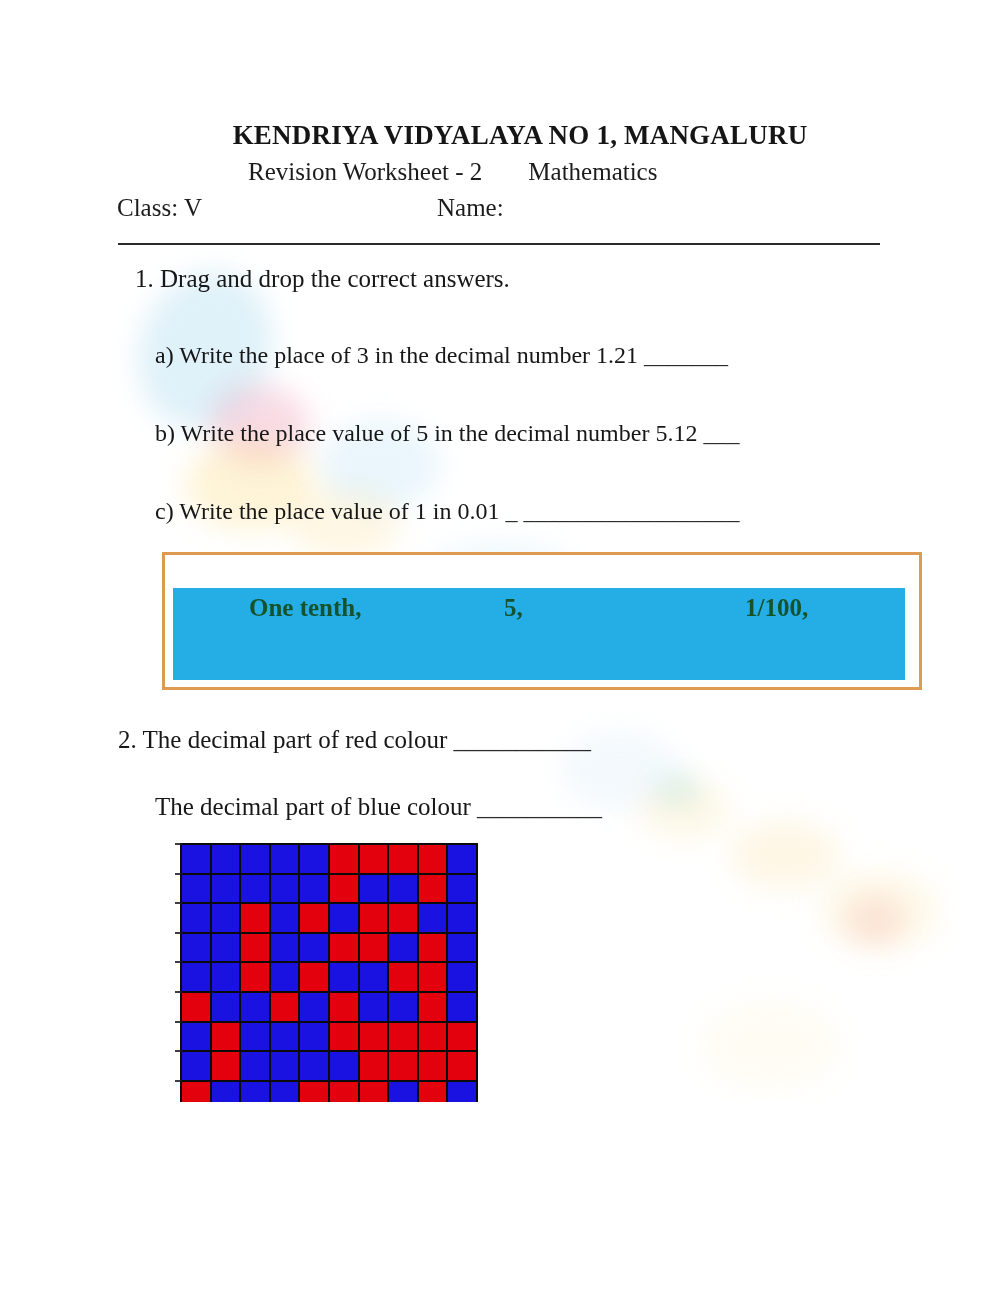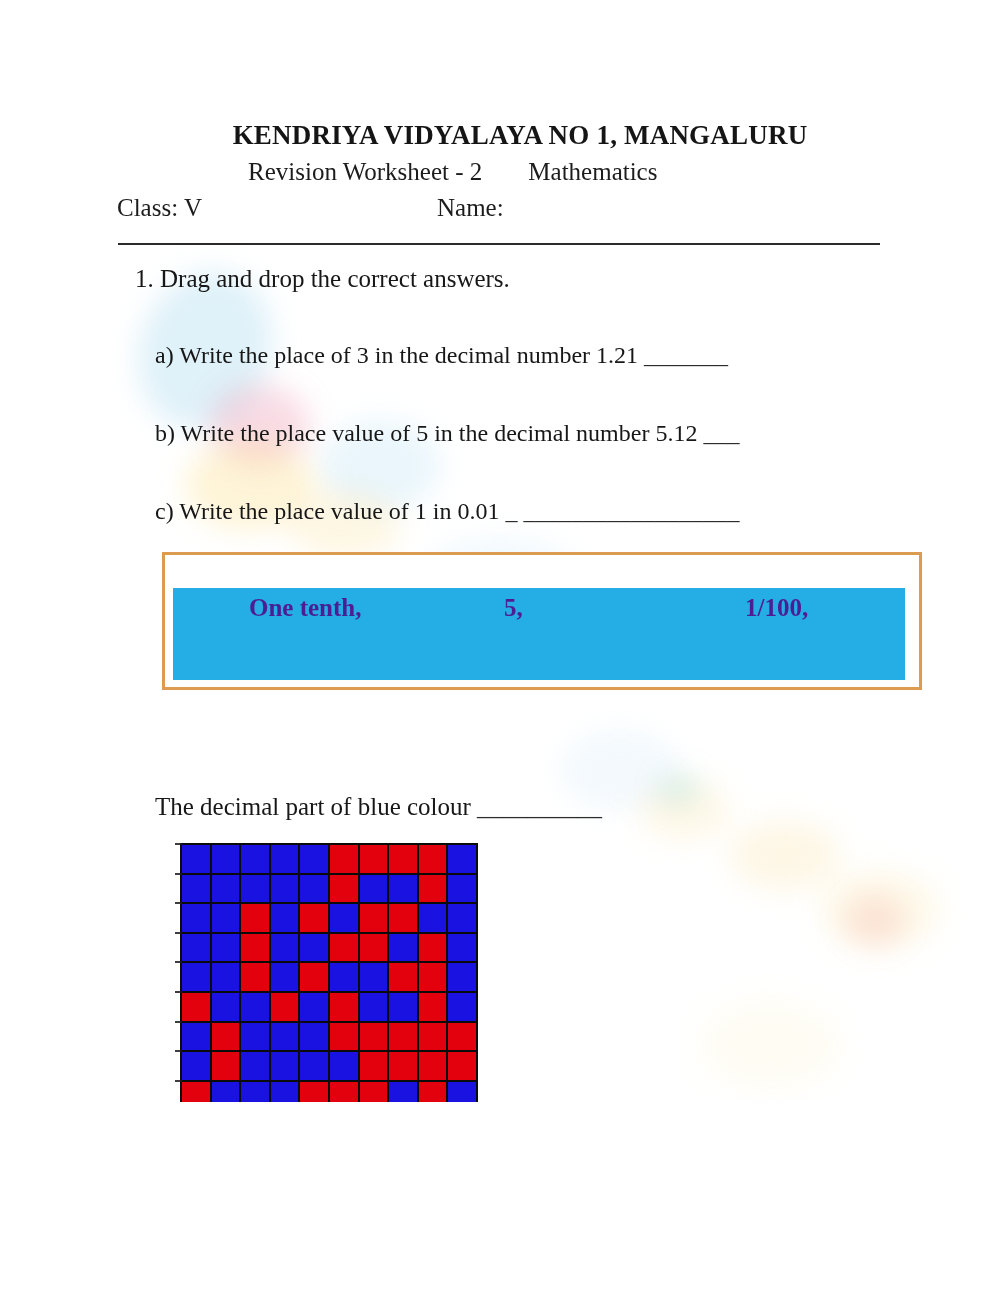--- a/index.html
+++ b/index.html
@@ -41,21 +41,21 @@
   .part-c{top:498px;left:155px;}
   .q2-line1{top:726px;left:118px;font-size:25px;}
   .q2-line2{top:793px;left:155px;font-size:25px;}
   .blank{letter-spacing:0;color:#2c2c2c;}
 
   
   .answer-box{position:absolute;top:552px;left:162px;width:754px;height:132px;
               border:3px solid var(--box-border,#dd9b51);background:#ffffff;}
   .answer-band{position:absolute;left:8px;right:14px;top:33px;bottom:7px;
                background:var(--band,#25aee5);}
-  .bank-word{position:absolute;top:6px;font-size:25px;font-weight:600;color:#4c1d95;cursor:pointer;}
+  .bank-word{position:absolute;top:6px;font-size:25px;font-weight:600;color:#14532d;cursor:pointer;}
   .w1{left:76px;} .w2{left:331px;} .w3{left:572px;}
 
   
   .color-grid{position:absolute;top:843px;left:180px;width:298px;height:298px;
               box-sizing:border-box;border:2px solid #0b0b0b;background:#0b0b0b;
               display:grid;grid-template-columns:repeat(10,1fr);grid-template-rows:repeat(10,1fr);gap:2px;}
   .color-grid .cell.r{background:var(--cell-red,#e3010e);}
   .color-grid .cell.b{background:var(--cell-blue,#1a12e0);}
   .color-grid::before{content:"";position:absolute;left:-7px;top:-2px;width:7px;height:calc(100% + 8px);
               background:repeating-linear-gradient(to bottom,#1c1c1c 0 2px,transparent 2px 29.6px);opacity:.85;}
@@ -116,20 +116,24 @@
   </div>
 
   <div class="answer-box">
     <div class="answer-band">
       <span class="bank-word w1">One tenth,</span>
       <span class="bank-word w2">5,</span>
       <span class="bank-word w3">1/100,</span>
     </div>
   </div>
 
+  <div class="qline q2-line1">
+    <span>2. The decimal part of red colour</span>
+    <span class="blank">___________</span>
+  </div>
   <div class="qline q2-line2">
     <span>The decimal part of blue colour</span>
     <span class="blank">__________</span>
   </div>
 
   <div class="color-grid">
       <div class="cell b"></div>
       <div class="cell b"></div>
       <div class="cell b"></div>
       <div class="cell b"></div>

